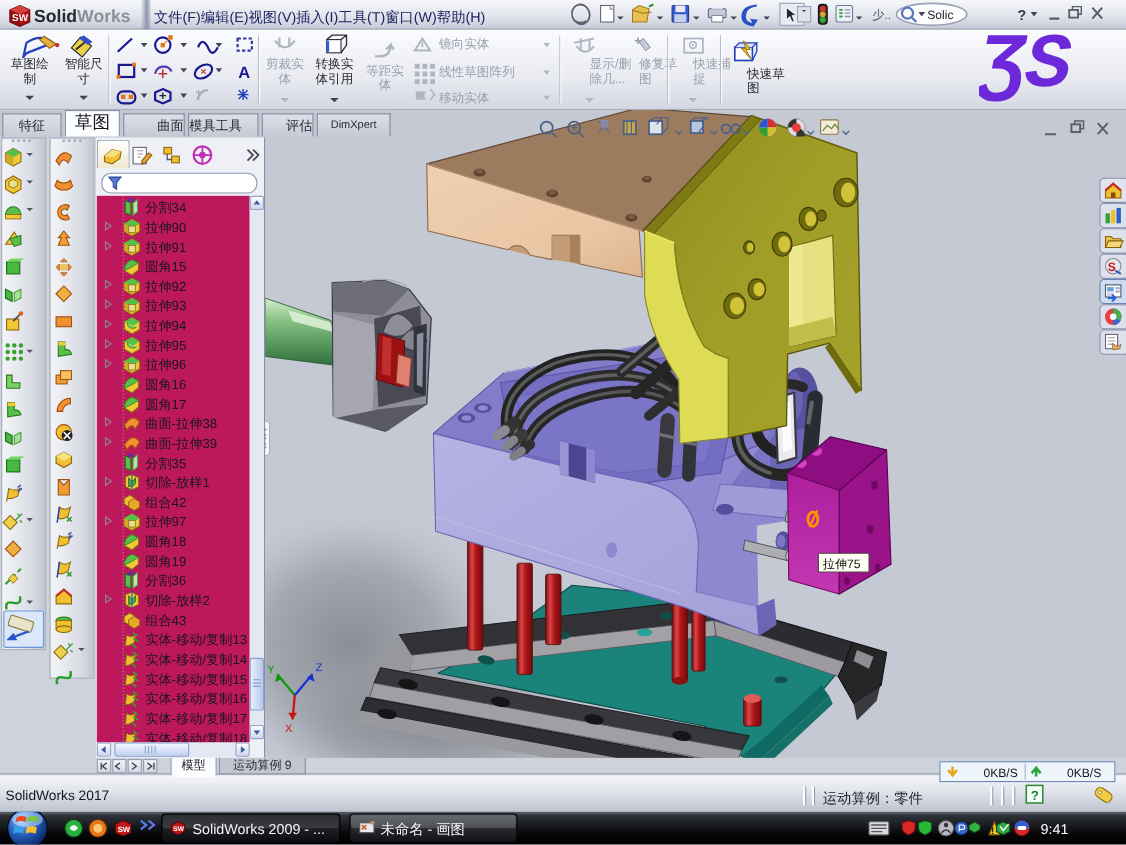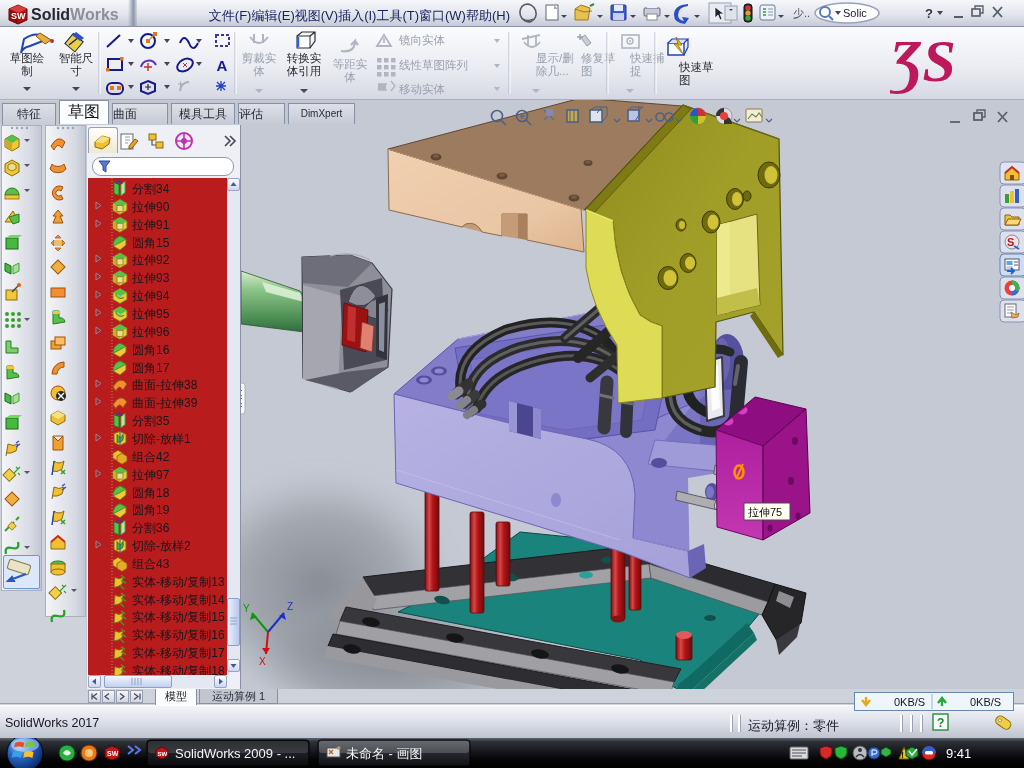--- a/index.html
+++ b/index.html
@@ -332,21 +332,21 @@
 
 <div class="abs" style="left:0;top:0;width:1024px;height:27px;background:linear-gradient(#f6f7fa,#e2e5ec 55%,#c7cbd7);border-bottom:1px solid #8a90a6"></div>
 <div class="abs" style="left:128px;top:0;width:9px;height:27px;background:linear-gradient(90deg,rgba(90,100,130,0),#8d96ae 60%,rgba(120,130,160,.2))"></div>
 <svg class="abs" style="left:6px;top:3px" width="125" height="22" viewBox="0 0 125 22">
 <polygon points="3,6 12,2 21,6 21,17 12,21 3,17" fill="#b01212" stroke="#5e0808" stroke-width="1"></polygon>
 <polygon points="3,6 12,2 21,6 12,10" fill="#d84040"></polygon>
 <polygon points="3,6 12,10 12,21 3,17" fill="#8e0d0d"></polygon>
 <text x="5" y="16" font-size="9" font-weight="bold" fill="#fff">SW</text>
 <text x="25" y="17" font-size="16" font-weight="bold" fill="#26262e">Solid<tspan fill="#8e8e99">Works</tspan></text>
 </svg>
-<div class="tx" style="left:140px;top:7px;width:370px;font-size:13px;color:#1a1f5e;display:flex;justify-content:flex-end">
+<div class="tx" style="left:140px;top:7px;width:370px;font-size:13px;color:#1a1f5e;display:flex;justify-content:flex-start">
 <span>文件(F)</span>
       <span>编辑(E)</span>
       <span>视图(V)</span>
       <span>插入(I)</span>
       <span>工具(T)</span>
       <span>窗口(W)</span>
       <span>帮助(H)</span>
     </div>
 <svg class="abs" style="left:513px;top:0" width="511" height="27" viewBox="0 0 511 27">
 <g>
@@ -392,21 +392,21 @@
 <text x="412" y="18" font-size="13" font-weight="bold" fill="#334">?</text>
 <path d="M424,11 l3,4 l3,-4 z" fill="#445"></path>
 <path d="M441,17 h9" stroke="#555c68" stroke-width="2"></path>
 <rect x="459" y="9" width="8" height="7" fill="none" stroke="#555c68" stroke-width="1.6"></rect>
         <path d="M462,9 v-3 h8 v7 h-3" stroke="#555c68" stroke-width="1.3" fill="none"></path>
 <path d="M480,7 l9,10 M489,7 l-9,10" stroke="#555c68" stroke-width="1.8"></path>
 </g>
 </svg>
 
 <div class="abs" style="left:0;top:27px;width:1024px;height:73px;background:linear-gradient(#fbfcfe,#e9ebf1 60%,#d5d8e2);border-bottom:1px solid #a9aec0"></div>
-<div class="abs" style="left:890px;top:30px;width:134px;height:66px;overflow:hidden;color:#be185d;font-size:60px;font-weight:bold;font-style:italic;font-family:Liberation Serif, serif;line-height:62px">ƷS</div>
+<div class="abs" style="left:890px;top:30px;width:134px;height:66px;overflow:hidden;color:#6d28d9;font-size:70px;font-weight:bold;font-style:italic;font-family:Liberation Mono, monospace;line-height:62px">ƷS</div>
 <svg class="abs" style="left:0;top:27px" width="1024" height="73" viewBox="0 0 1024 73">
 <g font-size="11.5" fill="#2a2a33" text-anchor="middle">
 
 <path d="M24,12 q13,-9 24,0 l-18,7 q-8,2 -9,7 z" fill="none" stroke="#2040c0" stroke-width="2"></path>
 <path d="M40,6 l11,7 -6,4 -9,-8 z" fill="#e8b038" stroke="#8a6010" stroke-width="1"></path>
         <circle cx="52" cy="14" r="2" fill="#c03030"></circle>
 <text x="27" y="35">草图绘</text>
         <text x="27" y="48">制</text>
         <path d="M23,60 l4,4 l4,-4 z" fill="#445"></path>
 
@@ -523,23 +523,23 @@
 <path d="M668,16 l4,-4 h16 l-4,4 M688,12 v8 l-4,8" fill="#d8e0f8" stroke="#2040c0" stroke-width="1.2"></path>
 <path d="M676,10 l6,8 h-4 l5,9 -9,-10 h4 z" fill="#f0c020" stroke="#8a6a10" stroke-width=".8"></path>
 <text x="679" y="44" fill="#2a2a33">快速草</text>
         <text x="679" y="57" fill="#2a2a33">图</text>
 </g>
 </svg>
 
 <div class="abs" style="left:0;top:101px;width:357px;height:23px;background:#c3c7d2"></div>
 <div class="abs" style="left:2px;top:103px;width:54px;height:23px;background:linear-gradient(#dde0e8,#c6cad5);border:1px solid #8890a4;border-bottom:none;font-size:12px;color:#2a2a33;text-align:center;line-height:20px">特征</div>
 <div class="abs" style="left:59px;top:100px;width:50px;height:24px;background:#fbfcfe;border:1px solid #8890a4;border-bottom:none;font-size:16px;color:#16161c;text-align:center;line-height:22px;z-index:3">草图</div>
-<div class="abs" style="left:112px;top:103px;width:56px;height:21px;background:linear-gradient(#dde0e8,#c6cad5);border:1px solid #8890a4;border-bottom:none;font-size:12px;color:#2a2a33;text-align:left;line-height:20px">曲面</div>
-<div class="abs" style="left:171px;top:103px;width:64px;height:21px;background:linear-gradient(#dde0e8,#c6cad5);border:1px solid #8890a4;border-bottom:none;font-size:12px;color:#2a2a33;text-align:center;line-height:20px">模具工具</div>
-<div class="abs" style="left:238px;top:103px;width:47px;height:21px;background:linear-gradient(#dde0e8,#c6cad5);border:1px solid #8890a4;border-bottom:none;font-size:12px;color:#2a2a33;text-align:left;line-height:20px">评估</div>
+<div class="abs" style="left:112px;top:103px;width:56px;height:21px;background:linear-gradient(#dde0e8,#c6cad5);border:1px solid #8890a4;border-bottom:none;font-size:12px;color:#2a2a33;text-align:right;line-height:20px">曲面</div>
+<div class="abs" style="left:171px;top:103px;width:64px;height:21px;background:linear-gradient(#dde0e8,#c6cad5);border:1px solid #8890a4;border-bottom:none;font-size:12px;color:#2a2a33;text-align:left;line-height:20px">模具工具</div>
+<div class="abs" style="left:238px;top:103px;width:47px;height:21px;background:linear-gradient(#dde0e8,#c6cad5);border:1px solid #8890a4;border-bottom:none;font-size:12px;color:#2a2a33;text-align:right;line-height:20px">评估</div>
 <div class="abs" style="left:288px;top:103px;width:67px;height:21px;background:linear-gradient(#dde0e8,#c6cad5);border:1px solid #8890a4;border-bottom:none;font-size:10px;color:#2a2a33;text-align:center;line-height:20px">DimXpert</div>
 
 <div class="abs" style="left:0;top:125px;width:86px;height:589px;background:#ced2db"></div>
 <div class="abs" style="left:1px;top:125px;width:41px;height:466px;background:linear-gradient(90deg,#f4f5f8,#d9dce4 70%,#c2c6d2);border:1px solid #aab0be"></div>
 <div class="abs" style="left:45px;top:125px;width:41px;height:492px;background:linear-gradient(90deg,#f4f5f8,#d9dce4 70%,#c2c6d2);border:1px solid #aab0be"></div>
 <svg class="abs" style="left:0;top:125px" width="90" height="500" viewBox="0 0 90 500">
 <defs>
 <g id="cubeYG">
           <polygon points="2,6 9,2 16,6 16,14 9,18 2,14" fill="#f0c838" stroke="#8a6a10" stroke-width="1"></polygon>
           <polygon points="2,6 9,2 16,6 9,10" fill="#58c048"></polygon>
@@ -745,21 +745,21 @@
           <path d="M9,1 v16 M1,9 h16" stroke="#c030b0" stroke-width="1.6"></path>
           <circle cx="9" cy="9" r="3" fill="#c030b0"></circle>
         </g>
 <path d="M138,10 l5,5 -5,5 M143,10 l5,5 -5,5" stroke="#445" stroke-width="1.6" fill="none"></path>
 </g>
 </svg>
 <div class="abs" style="left:92px;top:157px;width:142px;height:19px;background:#fff;border:1px solid #8f96b8;border-radius:9px"></div>
 <svg class="abs" style="left:96px;top:159px" width="20" height="16" viewBox="0 0 20 16">
 <path d="M3,2 h11 l-4,5 v6 l-3,-2 v-4 z" fill="#5878d8" stroke="#2a4890" stroke-width="1"></path>
 </svg>
-<div class="abs" style="left:88px;top:178px;width:139px;height:497px;background:#b91c1c;overflow:hidden">
+<div class="abs" style="left:88px;top:178px;width:139px;height:497px;background:#be185d;overflow:hidden">
 <svg width="139" height="497" viewBox="0 0 139 497">
 <defs>
 <g id="tE">
             <polygon points="1,5 8,1 15,5 15,12 8,16 1,12" fill="#f0c838" stroke="#8a6a10" stroke-width="1"></polygon>
             <polygon points="1,5 8,1 15,5 8,9" fill="#58c048"></polygon>
             <polygon points="1,5 8,9 8,16 1,12" fill="#d0a828"></polygon>
             <rect x="5" y="7" width="6" height="6" fill="#e8e090" stroke="#8a6a10" stroke-width=".7"></rect>
           </g>
 <g id="tE2">
             <polygon points="1,5 8,1 15,5 15,12 8,16 1,12" fill="#f0c838" stroke="#8a6a10" stroke-width="1"></polygon>
@@ -901,21 +901,21 @@
 <div class="abs" style="left:130px;top:690px;width:13px;height:13px;background:linear-gradient(#f4f5f8,#d2d6e0);border:1px solid #98a0b4"></div>
 <svg class="abs" style="left:88px;top:690px" width="60" height="13" viewBox="0 0 60 13">
 <g stroke="#445" stroke-width="1.2" fill="none">
         <path d="M4,3.5 v6 M9,3.5 l-4,3 4,3"></path>
         <path d="M21,3.5 l-4,3 4,3"></path>
         <path d="M32,3.5 l4,3 -4,3"></path>
         <path d="M46,3.5 l4,3 -4,3 M52,3.5 v6"></path>
       </g>
 </svg>
 <div class="abs" style="left:155px;top:689px;width:42px;height:31px;background:#fbfcfe;border:1px solid #8890a4;border-top:none;font-size:11px;color:#16161c;text-align:center;line-height:14px">模型</div>
-<div class="abs" style="left:199px;top:689px;width:79px;height:15px;background:#c2c6d0;border:1px solid #8890a4;border-top:none;font-size:11px;color:#2a2a33;text-align:center;line-height:14px">运动算例 1</div>
+<div class="abs" style="left:199px;top:689px;width:79px;height:15px;background:#c2c6d0;border:1px solid #8890a4;border-top:none;font-size:11px;color:#2a2a33;text-align:center;line-height:14px">运动算例 9</div>
 
 <div class="abs" style="left:854px;top:692px;width:160px;height:19px;background:#eef6fc;border:1px solid #6a88b4;z-index:5"></div>
 <svg class="abs" style="left:854px;top:692px;z-index:6" width="160" height="19" viewBox="0 0 160 19">
 <path d="M78,2 v15" stroke="#9ab4d0" stroke-width="1"></path>
 <path d="M12,5 v6 m-4,-3 l4,5 4,-5" stroke="#e8a818" stroke-width="2.4" fill="none"></path>
 <path d="M88,14 v-6 m-4,3 l4,-5 4,5" stroke="#28a838" stroke-width="2.4" fill="none"></path>
 <text x="40" y="14" font-size="11" fill="#16161c">0KB/S</text>
 <text x="116" y="14" font-size="11" fill="#16161c">0KB/S</text>
 </svg>
 

